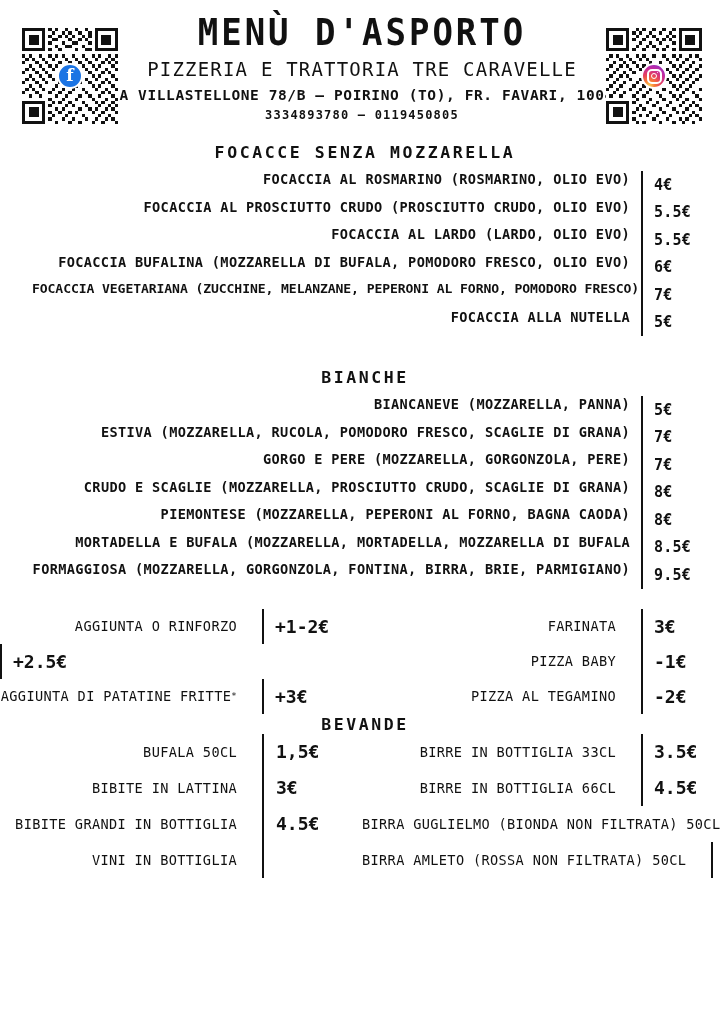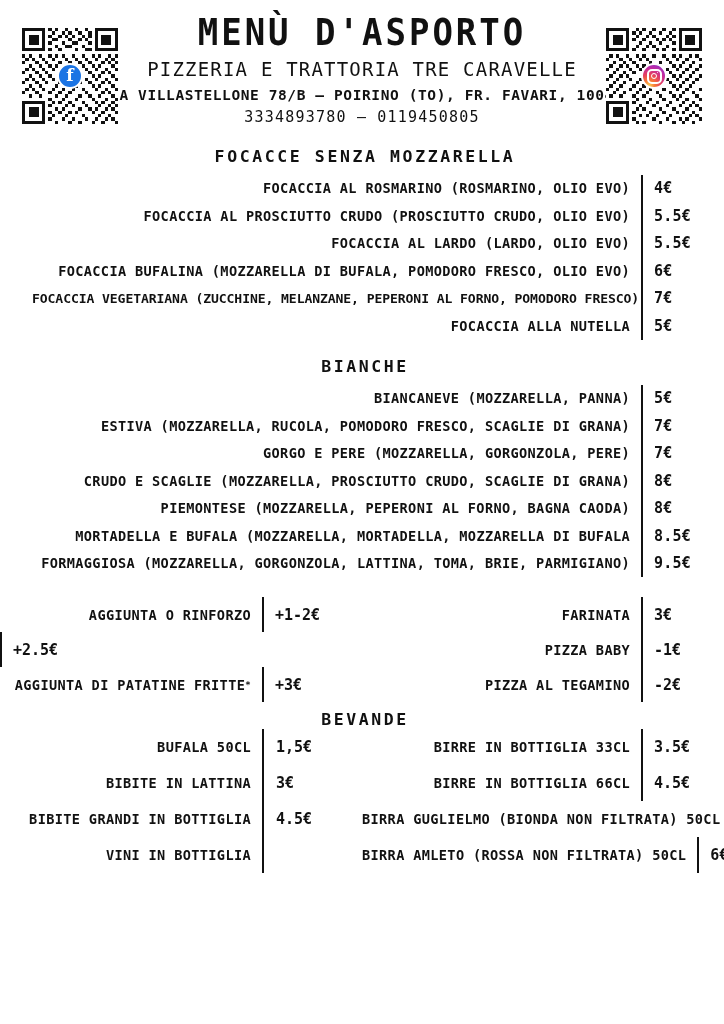--- a/index.html
+++ b/index.html
@@ -39,22 +39,22 @@
     margin: 0 0 6px 0;
   }
   .address {
     font-size: 14.5px;
     font-weight: 700;
     letter-spacing: 0.6px;
     line-height: 1.2;
     margin: 0 0 3px 0;
   }
   .phones {
-    font-size: 15px;
-    font-weight: 400;
+    font-size: 12px;
+    font-weight: 700;
     letter-spacing: 1.2px;
     line-height: 1.2;
     margin: 0;
   }
 
   
   .qr {
     position: absolute;
     top: 28px;
     width: 96px;
@@ -121,28 +121,28 @@
   .section-heading {
     text-align: center;
     font-size: 16.5px;
     font-weight: 700;
     letter-spacing: 2.6px;
     margin: 0;
     padding: 0;
     width: 724px;
   }
   .heading-focacce { margin-top: 21px; padding-right: 0; text-indent: 6px; }
-  .heading-bianche { margin-top: 17px; text-indent: 6px; }
-  .heading-bevande { margin-top: 8px; text-indent: 6px; }
+  .heading-bianche { margin-top: 32px; text-indent: 6px; }
+  .heading-bevande { margin-top: 1px; text-indent: 6px; }
 
   
   .menu-list { margin-top: 9px; }
   .row {
     display: flex;
-    align-items: center;
+    align-items: flex-start;
     height: 27.5px;
   }
   .row .name {
     flex: 0 0 641px;
     width: 641px;
     text-align: right;
     padding-right: 11px;
     box-sizing: border-box;
     font-size: 13.6px;
     font-weight: 700;
@@ -177,35 +177,35 @@
   .col-left  { flex: 0 0 362px; }
   .col-right { flex: 0 0 362px; }
 
   .row2 {
     display: flex;
     align-items: stretch;
     height: 35px;
   }
   .row2 .name {
     text-align: right;
-    padding-right: 11px;
+    padding-right: 25px;
     box-sizing: border-box;
     font-size: 13.6px;
-    font-weight: 700;
+    font-weight: 400;
     letter-spacing: 0.35px;
     white-space: nowrap;
     display: flex;
     align-items: center;
     justify-content: flex-end;
   }
   .row2 .price {
     padding-left: 11px;
     box-sizing: border-box;
     border-left: 2.2px solid #111111;
-    font-size: 15px;
+    font-size: 18px;
     font-weight: 700;
     display: flex;
     align-items: center;
   }
   
   .extras .col-left  .row2 .name  { flex: 0 0 262px; }
   .extras .col-left  .row2 .price { flex: 0 0 100px; }
   .extras .col-right .row2 .name  { flex: 0 0 279px; }
   .extras .col-right .row2 .price { flex: 0 0 83px; }
 
@@ -720,21 +720,21 @@
     </div>
     <div class="row">
       <div class="name">PIEMONTESE (MOZZARELLA, PEPERONI AL FORNO, BAGNA CAODA)</div>
       <div class="price">8€</div>
     </div>
     <div class="row">
       <div class="name">MORTADELLA E BUFALA (MOZZARELLA, MORTADELLA, MOZZARELLA DI BUFALA</div>
       <div class="price">8.5€</div>
     </div>
     <div class="row">
-      <div class="name">FORMAGGIOSA (MOZZARELLA, GORGONZOLA, LATTINA, TOMA, BRIE, PARMIGIANO)</div>
+      <div class="name">FORMAGGIOSA (MOZZARELLA, GORGONZOLA, FONTINA, BIRRA, BRIE, PARMIGIANO)</div>
       <div class="price">9.5€</div>
     </div>
   </div>
 
 <div class="spacer-extras"></div>
 
 <div class="two-col extras">
   <div class="col-left" id="extras-left">
       <div class="row2">
         <div class="name">

